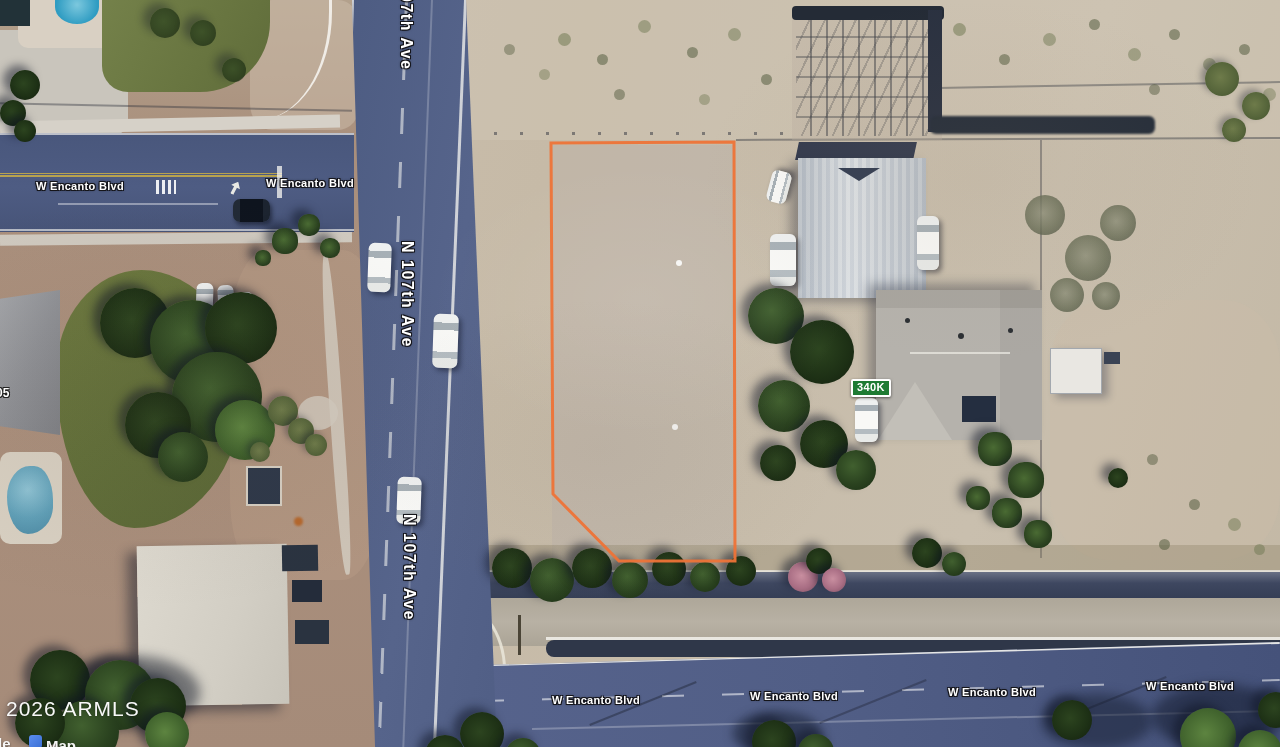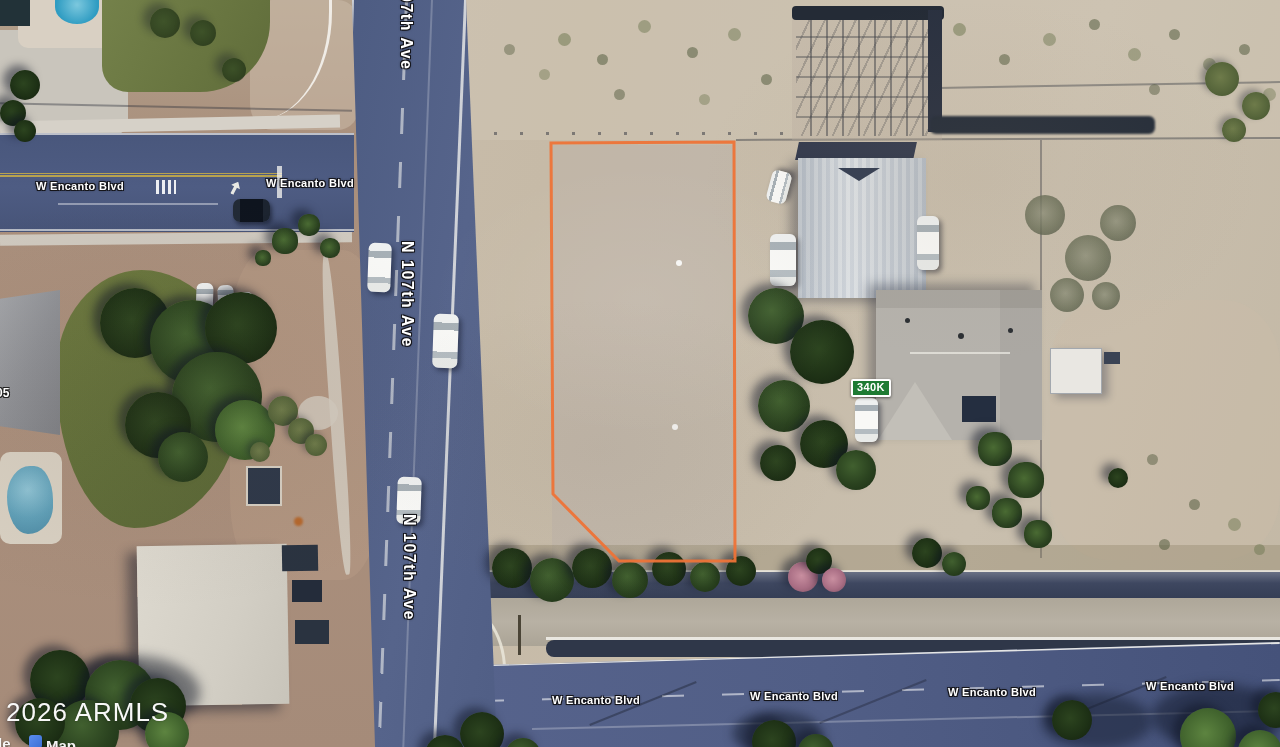--- a/index.html
+++ b/index.html
@@ -23,21 +23,21 @@
     color:#fff;font-size:11px;font-weight:bold;letter-spacing:.3px;white-space:nowrap;
     text-shadow:-1px -1px 0 #15151a,1px -1px 0 #15151a,-1px 1px 0 #15151a,1px 1px 0 #15151a,0 0 3px rgba(0,0,0,.85);
     z-index:40;
   }
   .slabel.vert{font-size:16px;letter-spacing:1.5px;transform:rotate(90deg);transform-origin:0 0;}
   #price-badge{
     z-index:45;left:851px;top:379px;padding:0 4px 1px;background:#1E7B33;border:2px solid #FFFFFF;border-radius:2px;
     color:#fff;font-size:11px;font-weight:bold;line-height:13px;letter-spacing:.4px;box-shadow:0 1px 3px rgba(0,0,0,.55);
   }
   #watermark{
-    z-index:50;left:6px;top:697px;color:rgba(255,255,255,.97);font-size:26px;letter-spacing:1px;
+    z-index:50;left:6px;top:697px;color:rgba(255,255,255,.97);font-size:21px;letter-spacing:1px;
     text-shadow:0 0 2px rgba(0,0,0,.35);white-space:nowrap;
   }
   #house-num{z-index:41;left:-4px;top:386px;color:#fff;font-size:12px;font-weight:bold;
     text-shadow:-1px -1px 0 #222,1px -1px 0 #222,-1px 1px 0 #222,1px 1px 0 #222;}
   .attr{z-index:50;color:rgba(255,255,255,.95);font-size:15px;font-weight:bold;text-shadow:0 1px 2px rgba(0,0,0,.6);}
   #outline-svg{left:0;top:0;z-index:35;}
 </style>
 </head>
 <body>
 

